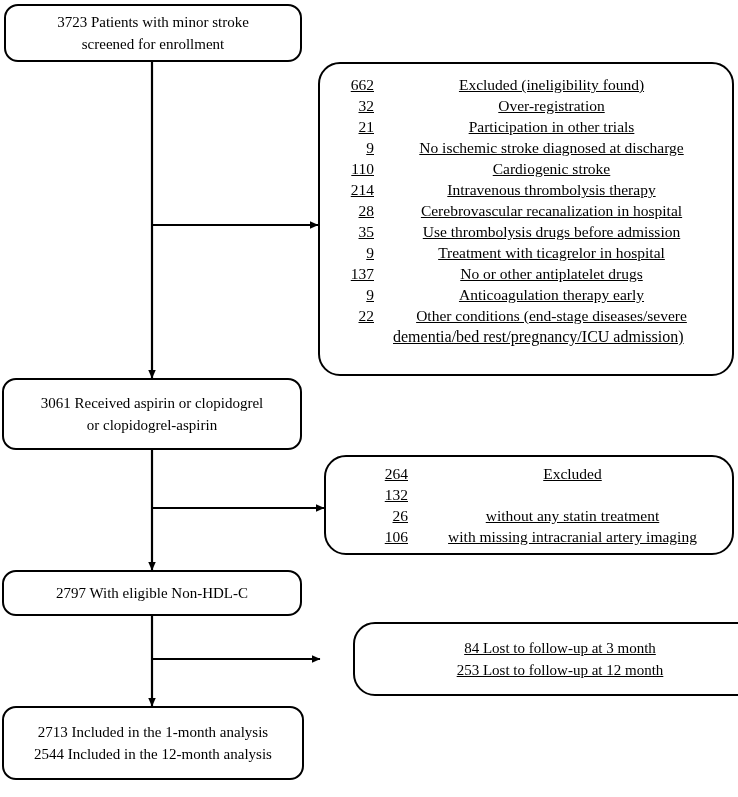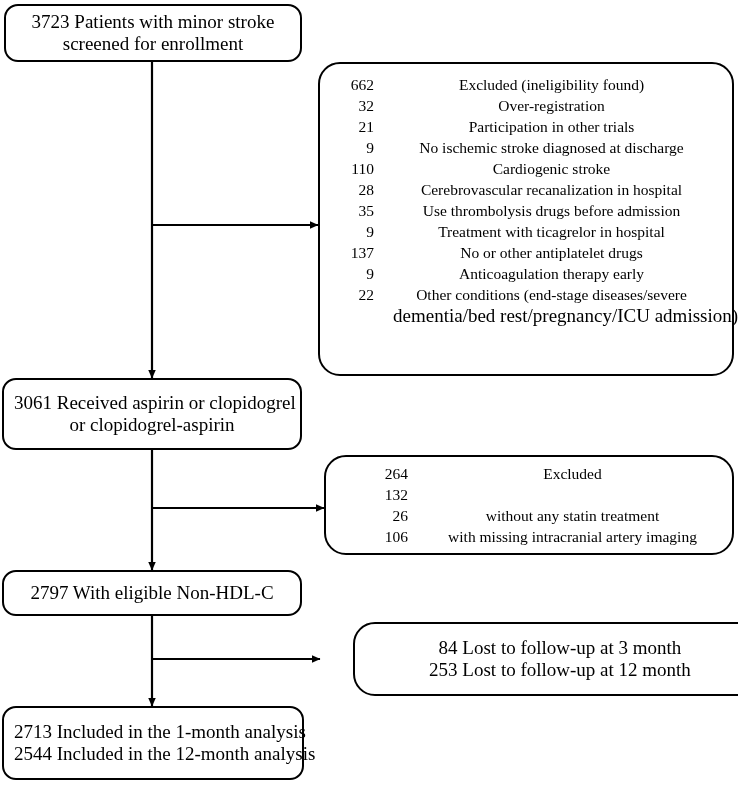--- a/index.html
+++ b/index.html
@@ -25,25 +25,25 @@
     position: absolute;
     box-sizing: border-box;
     border: 2px solid #000000;
     background: #ffffff;
     border-radius: 14px;
     display: flex;
     flex-direction: column;
     justify-content: center;
     z-index: 2;
   }
-  .node.big-radius { border-radius: 22px; }
+  .node.big-radius { border-radius: 22px; text-decoration: underline; }
 
   .line-center {
     text-align: center;
-    font-size: 19px;
+    font-size: 15px;
     line-height: 22px;
     white-space: nowrap;
   }
   .item-list {
     display: block;
   }
   .item-row {
     display: flex;
     flex-direction: row;
     align-items: baseline;
@@ -54,21 +54,21 @@
   .item-num {
     flex: 0 0 auto;
     text-align: right;
     padding-right: 5px;
   }
   .item-txt {
     flex: 1 1 auto;
     text-align: center;
   }
   .item-cont {
-    font-size: 19px;
+    font-size: 16px;
     line-height: 21px;
     white-space: nowrap;
   }
 
   
   #node-screened {
     left: 4px; top: 4px; width: 298px; height: 58px;
   }
   #node-excluded-1 {
     left: 318px; top: 62px; width: 416px; height: 314px;
@@ -158,20 +158,24 @@
       </div>
       <div class="item-row">
         <span class="item-num">9</span>
         <span class="item-txt">No ischemic stroke diagnosed at discharge</span>
       </div>
       <div class="item-row">
         <span class="item-num">110</span>
         <span class="item-txt">Cardiogenic stroke</span>
       </div>
       <div class="item-row">
+        <span class="item-num">214</span>
+        <span class="item-txt">Intravenous thrombolysis therapy</span>
+      </div>
+      <div class="item-row">
         <span class="item-num">28</span>
         <span class="item-txt">Cerebrovascular recanalization in hospital</span>
       </div>
       <div class="item-row">
         <span class="item-num">35</span>
         <span class="item-txt">Use thrombolysis drugs before admission</span>
       </div>
       <div class="item-row">
         <span class="item-num">9</span>
         <span class="item-txt">Treatment with ticagrelor in hospital</span>

